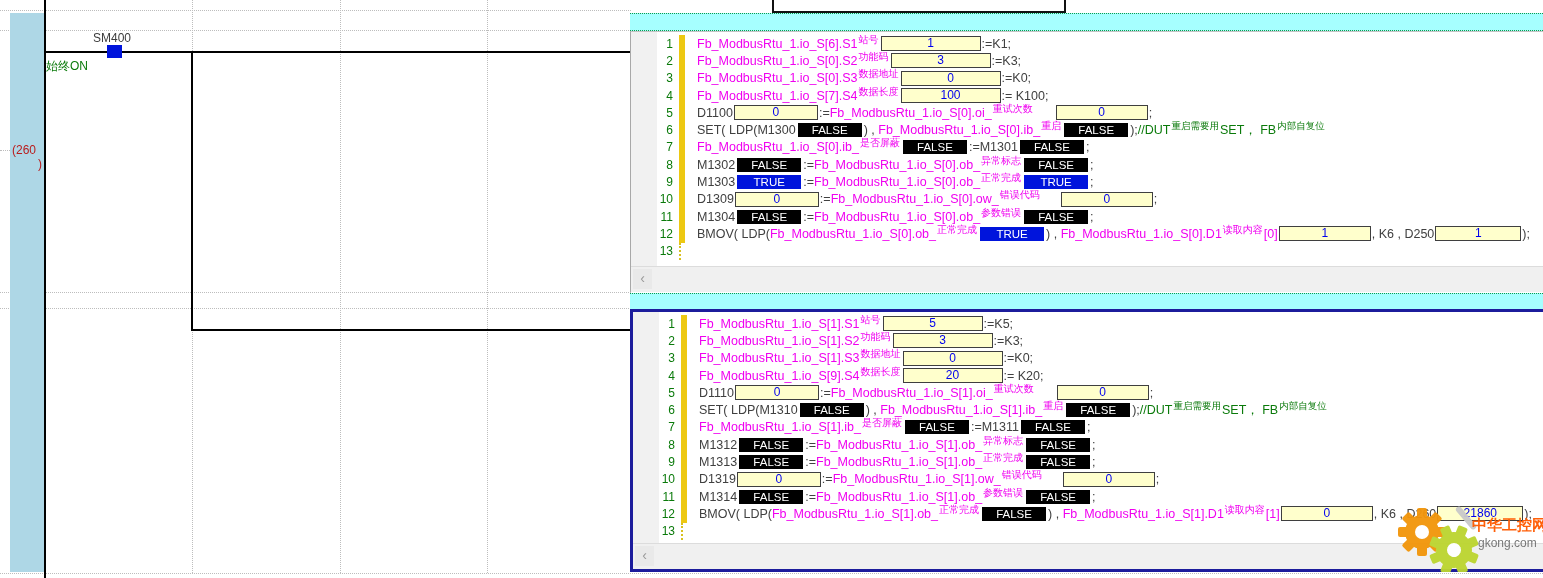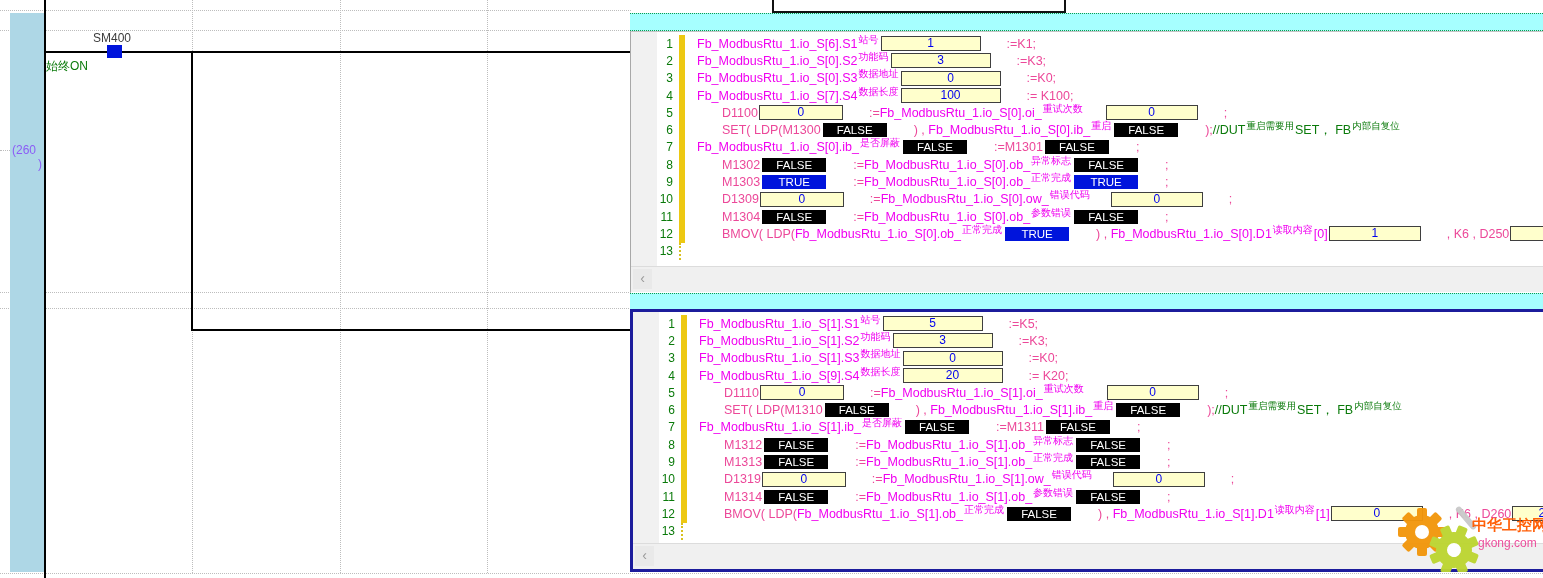--- a/index.html
+++ b/index.html
@@ -9,59 +9,59 @@
   
   .dot-h{position:absolute;height:0;border-top:1px dotted #bdbdbd;z-index:0;}
   .dot-v{position:absolute;width:0;border-left:1px dotted #bdbdbd;z-index:0;}
   .blue-band{position:absolute;left:10px;top:13px;width:34px;height:559px;background:#aed7e6;z-index:1;}
   .rail{position:absolute;left:44px;top:0;width:2px;height:578px;background:#000;z-index:2;}
   .wire-h{position:absolute;height:2px;background:#000;z-index:2;}
   .wire-v{position:absolute;width:2px;background:#000;z-index:2;}
   .contact-sq{position:absolute;left:107px;top:45px;width:15px;height:13px;background:#0014dc;z-index:3;}
   .lbl-device{position:absolute;left:93px;top:31px;font-size:12px;color:#3c3c3c;z-index:3;}
   .lbl-comment{position:absolute;left:46px;top:58px;font-size:12px;color:#0a7a0a;z-index:3;}
-  .step-no{position:absolute;left:12px;top:143px;width:30px;font-size:12px;color:#8b5cf6;z-index:3;line-height:14px;}
+  .step-no{position:absolute;left:12px;top:143px;width:30px;font-size:12px;color:#b91c1c;z-index:3;line-height:14px;}
   .step-no .l2{text-align:right;}
 
   
   .top-box{position:absolute;left:772px;top:-9px;width:290px;height:18px;background:#fff;border:2px solid #111;z-index:6;}
   .cyan-bar{position:absolute;left:630px;width:913px;background:#a6ffff;border-top:1px dotted #0d9a4d;border-bottom:1px dotted #0d9a4d;z-index:4;}
   #cyan1{top:13px;height:16px;}
   #cyan2{top:293px;height:15px;}
 
   .st-block{position:absolute;left:630px;width:913px;background:#fff;z-index:4;box-sizing:border-box;}
   #block0{top:31px;height:261px;border-left:1px solid #a8a8a8;border-top:1px solid #c4c4c4;}
   #block1{top:309px;height:263px;border:3px solid #1c1c9c;border-right:none;}
   .gutterband{position:absolute;left:0;top:0;bottom:25px;width:26px;background:#f1f1f1;}
   .rows{position:absolute;left:0;top:3px;right:0;bottom:25px;overflow:hidden;}
   .code-row{display:flex;align-items:center;height:17.3px;}
   .ln{width:42px;flex:none;text-align:right;padding-right:4px;font-size:12px;color:#0a7a0a;}
   .mark{width:6px;flex:none;align-self:stretch;background:#edc812;margin-left:2px;}
   .mark.empty{background:transparent;border-left:2px dotted #d8c020;width:4px;}
   .content{margin-left:12px;display:flex;align-items:center;white-space:nowrap;font-size:12.5px;}
   .content span{white-space:pre;}
-  .seg-c{color:#ec4899;padding-left:25px;}
+  .seg-c{color:#404040;}
   .seg-i{color:#f000f0;}
   .seg-s{color:#f000f0;font-size:10px;position:relative;top:-4px;margin:0 1px;}
   .seg-m{color:#0a7a0a;}
   .seg-ms{color:#0a7a0a;font-size:9.5px;position:relative;top:-4px;margin:2px 1px;}
   .vbox{display:inline-block;box-sizing:border-box;height:15px;line-height:13px;background:#ffffcc;
         border:1px solid #3f3f3f;color:#0000ee;text-align:center;font-size:12px;margin:0 1px;}
   .bad{display:inline-block;box-sizing:border-box;width:64px;height:14px;line-height:14px;background:#000;
        color:#fff;text-align:center;font-size:11.5px;margin:0 2px;}
   .bad.on{background:#0014dc;}
 
   .hscroll{position:absolute;left:0;right:0;bottom:0;height:25px;background:#f0f0f0;border-top:1px solid #dcdcdc;}
   .hs-btn{position:absolute;left:2px;top:2px;width:19px;height:20px;background:#e9e9e9;color:#9a9a9a;
           text-align:center;line-height:19px;font-size:14px;}
 
   
   .watermark{position:absolute;left:1396px;top:502px;width:147px;height:70px;z-index:10;opacity:.96;}
   .wm-title{position:absolute;left:76px;top:14px;font-size:15px;font-weight:bold;color:#ff5a00;white-space:nowrap;}
-  .wm-url{position:absolute;left:82px;top:34px;font-size:12px;color:#ec4899;}
+  .wm-url{position:absolute;left:82px;top:34px;font-size:12px;color:#737373;}
 </style>
 </head>
 <body>
 
 <div id="screen">
 
   <div>
     <div class="dot-h" style="left:0;top:10px;width:631px;"></div>
     <div class="dot-h" style="left:0;top:30px;width:631px;"></div>
     <div class="dot-h" style="left:0;top:292px;width:631px;"></div>

